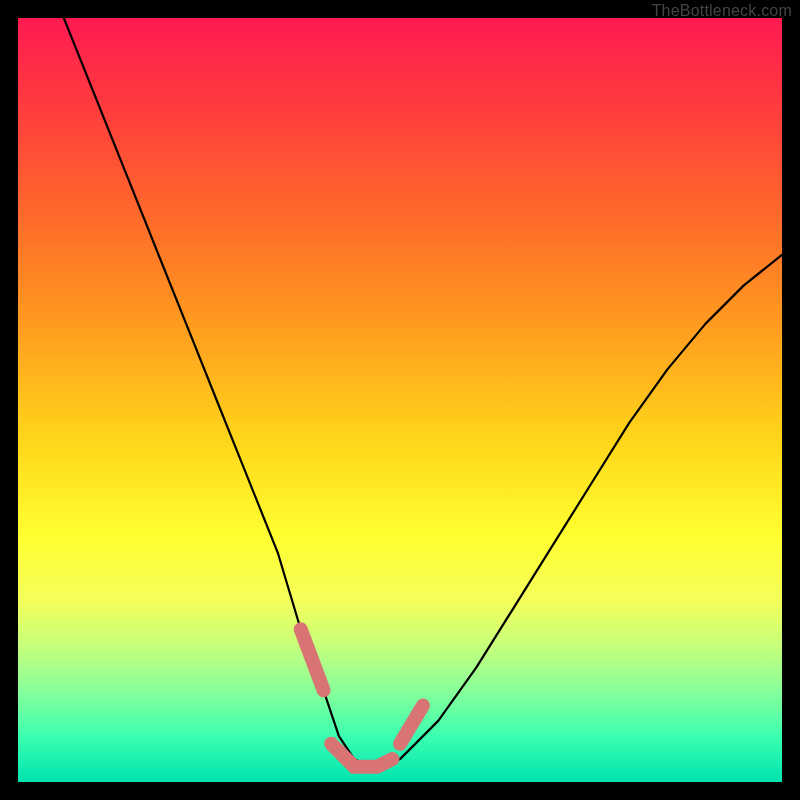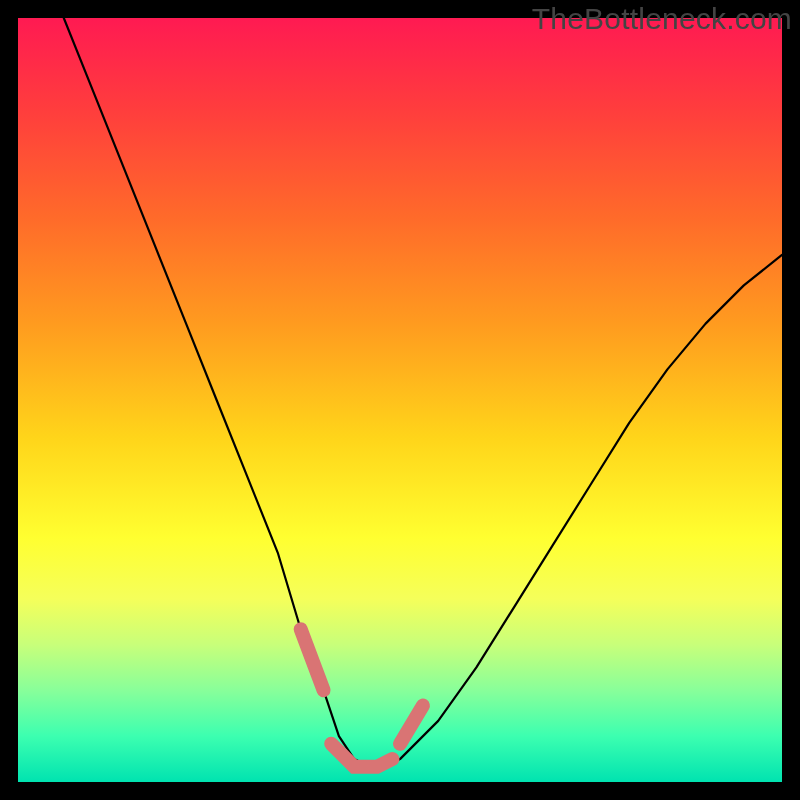--- a/index.html
+++ b/index.html
@@ -28,21 +28,21 @@
       #c8ff7a 82%,
       #88ff9a 88%,
       #3cffb0 94%,
       #00e3b0 100%);
   }
   .watermark {
     position: absolute;
     top: 2px;
     right: 8px;
     color: #444;
-    font-size: 30px;
+    font-size: 16px;
     font-weight: 500;
     letter-spacing: 0.2px;
   }
   svg.plot {
     position: absolute;
     left: 0;
     top: 0;
     width: 764px;
     height: 764px;
   }

